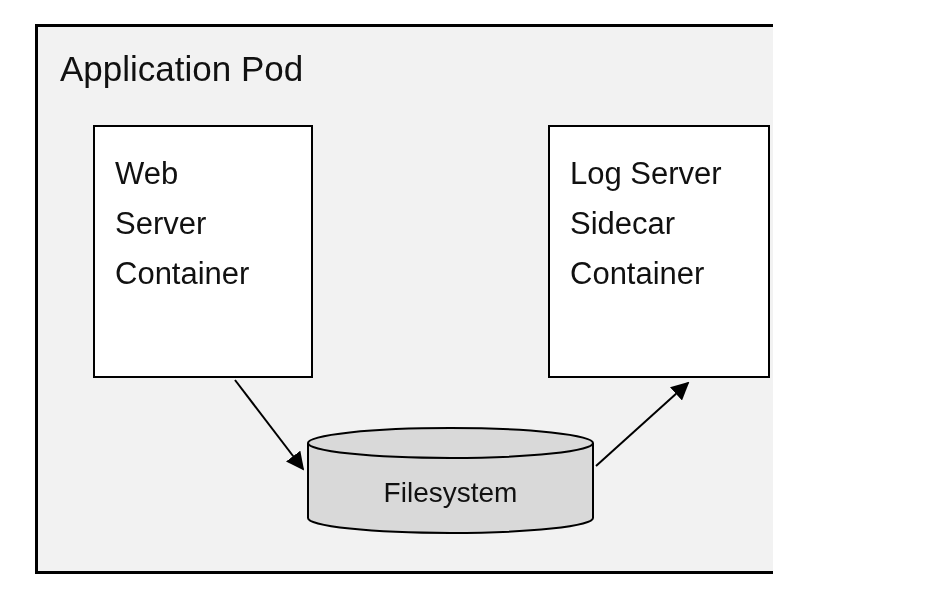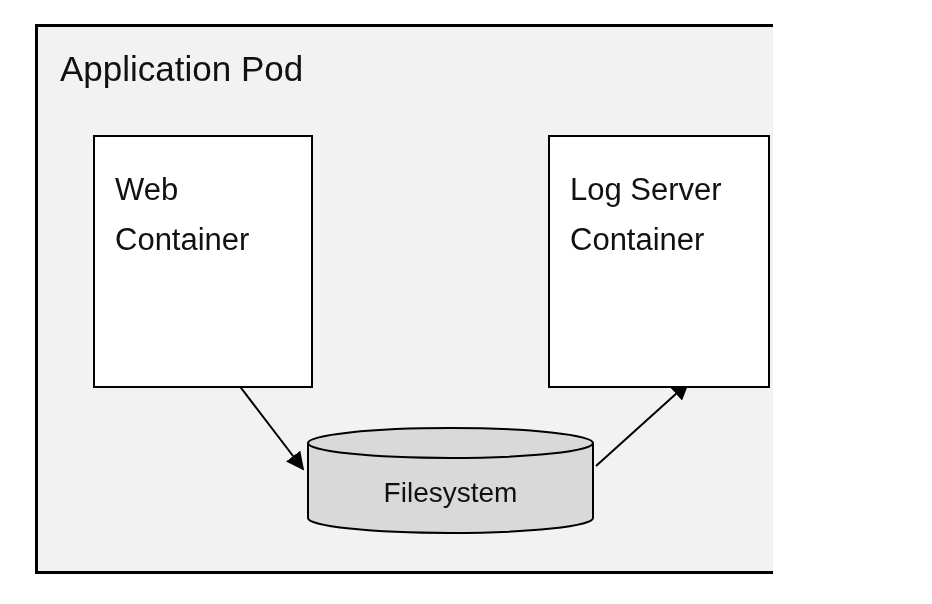--- a/index.html
+++ b/index.html
@@ -40,25 +40,24 @@
     width: 856px;
     height: 544px;
   }
   .node {
     position: absolute;
     top: 98px;
     height: 253px;
     background: #ffffff;
     border: 2px solid #000000;
     box-sizing: border-box;
-    padding: 28px 20px;
+    padding: 22px 20px;
     font-size: 31px;
     line-height: 50px;
     color: #111111;
-    margin-top: 10px;
   }
   .node-left  { left: 55px;  width: 220px; }
   .node-right { left: 510px; width: 222px; }
   .node-line {
     display: block;
     white-space: nowrap;
   }
   .cyl-label {
     position: absolute;
     left: 270px;
@@ -92,24 +91,26 @@
         <line x1="555" y1="416" x2="555" y2="491" stroke="#000000" stroke-width="2"></line>
         <ellipse cx="412.5" cy="416" rx="142.5" ry="15" fill="#d9d9d9" stroke="#000000" stroke-width="2"></ellipse>
       </g>
 
       <line x1="197" y1="353" x2="265" y2="442" stroke="#000000" stroke-width="2" marker-end="url(#arrowhead)"></line>
       <line x1="558" y1="439" x2="650" y2="356" stroke="#000000" stroke-width="2" marker-end="url(#arrowhead)"></line>
     </svg>
 
     <div class="node node-left">
       <span class="node-line">Web</span>
+      <span class="node-line">Server</span>
       <span class="node-line">Container</span>
     </div>
 
     <div class="node node-right">
       <span class="node-line">Log Server</span>
+      <span class="node-line">Sidecar</span>
       <span class="node-line">Container</span>
     </div>
 
     <div class="cyl-label">Filesystem</div>
 
   </div>
 </div>
 
 </body></html>

